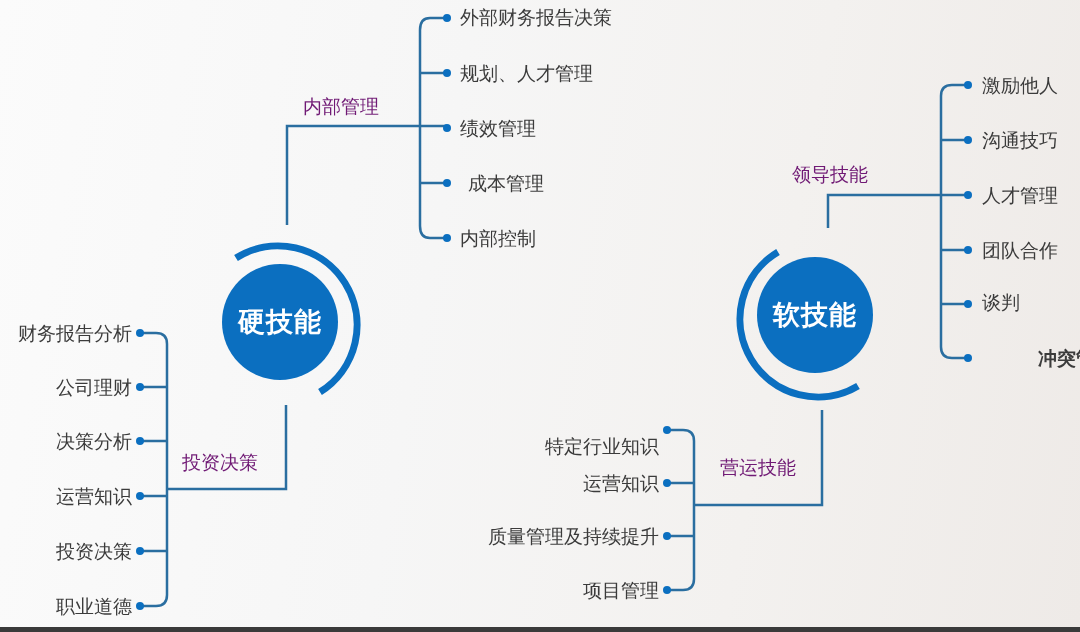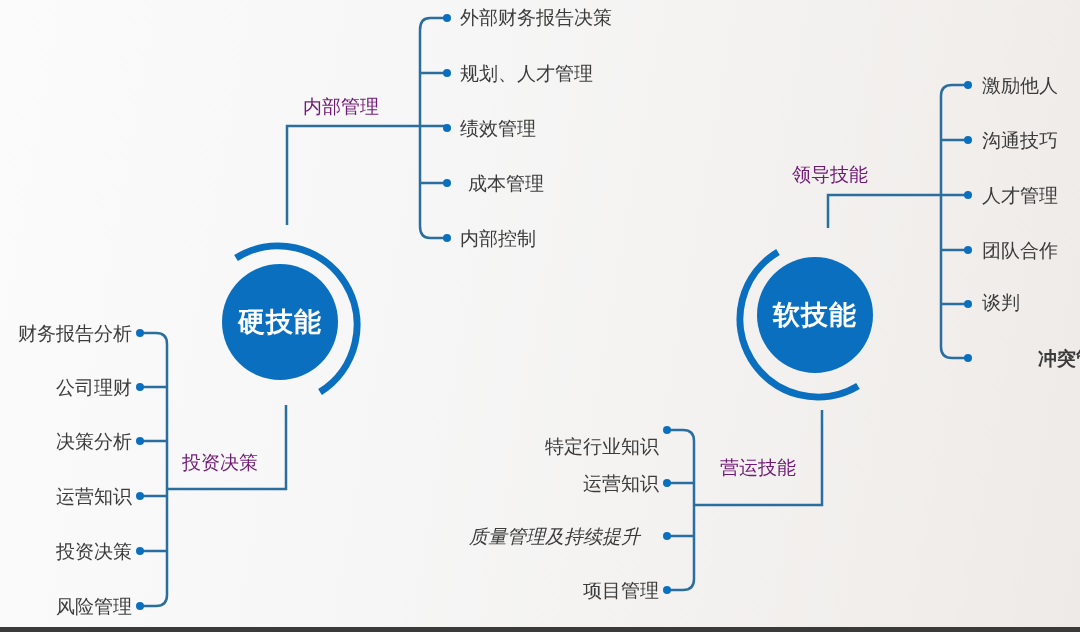--- a/index.html
+++ b/index.html
@@ -88,27 +88,27 @@
 <div class="label" style="left:460px; top:62px;">规划、人才管理</div>
 <div class="label" style="left:460px; top:117px;">绩效管理</div>
 <div class="label" style="left:468px; top:172px;">成本管理</div>
 <div class="label" style="left:460px; top:227px;">内部控制</div>
 
 <div class="label right-align" style="right:948px; top:322px;">财务报告分析</div>
 <div class="label right-align" style="right:948px; top:376px;">公司理财</div>
 <div class="label right-align" style="right:948px; top:430px;">决策分析</div>
 <div class="label right-align" style="right:948px; top:485px;">运营知识</div>
 <div class="label right-align" style="right:948px; top:540px;">投资决策</div>
-<div class="label right-align" style="right:948px; top:595px;">风险管理</div>
+<div class="label right-align" style="right:948px; top:595px;">职业道德</div>
 
 <div class="label" style="left:982px; top:74px;">激励他人</div>
 <div class="label" style="left:982px; top:129px;">沟通技巧</div>
 <div class="label" style="left:982px; top:184px;">人才管理</div>
 <div class="label" style="left:982px; top:239px;">团队合作</div>
 <div class="label" style="left:982px; top:293px;font-family:Liberation Mono, monospace;">谈判</div>
 <div class="label" style="left:1038px; top:347px;font-weight:bold;">冲突管理</div>
 
 <div class="label right-align" style="right:421px; top:419px;margin-top:16px;">特定行业知识</div>
 <div class="label right-align" style="right:421px; top:472px;">运营知识</div>
-<div class="label right-align" style="right:440px; top:525px;font-style:italic;">质量管理及持续提升</div>
+<div class="label right-align" style="right:421px; top:525px;">质量管理及持续提升</div>
 <div class="label right-align" style="right:421px; top:579px;">项目管理</div>
 
 <div class="bottom-bar"></div>
 
 </body></html>

